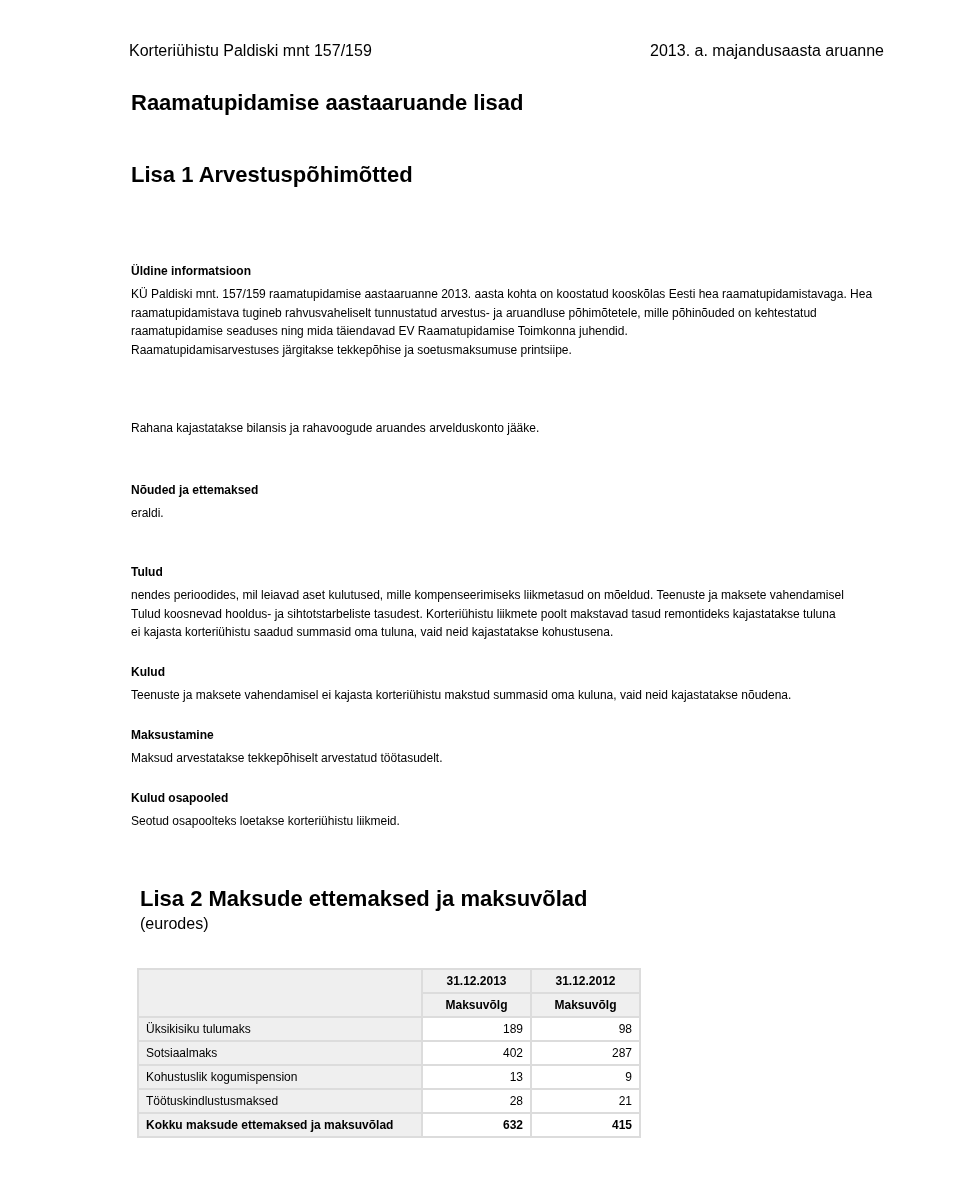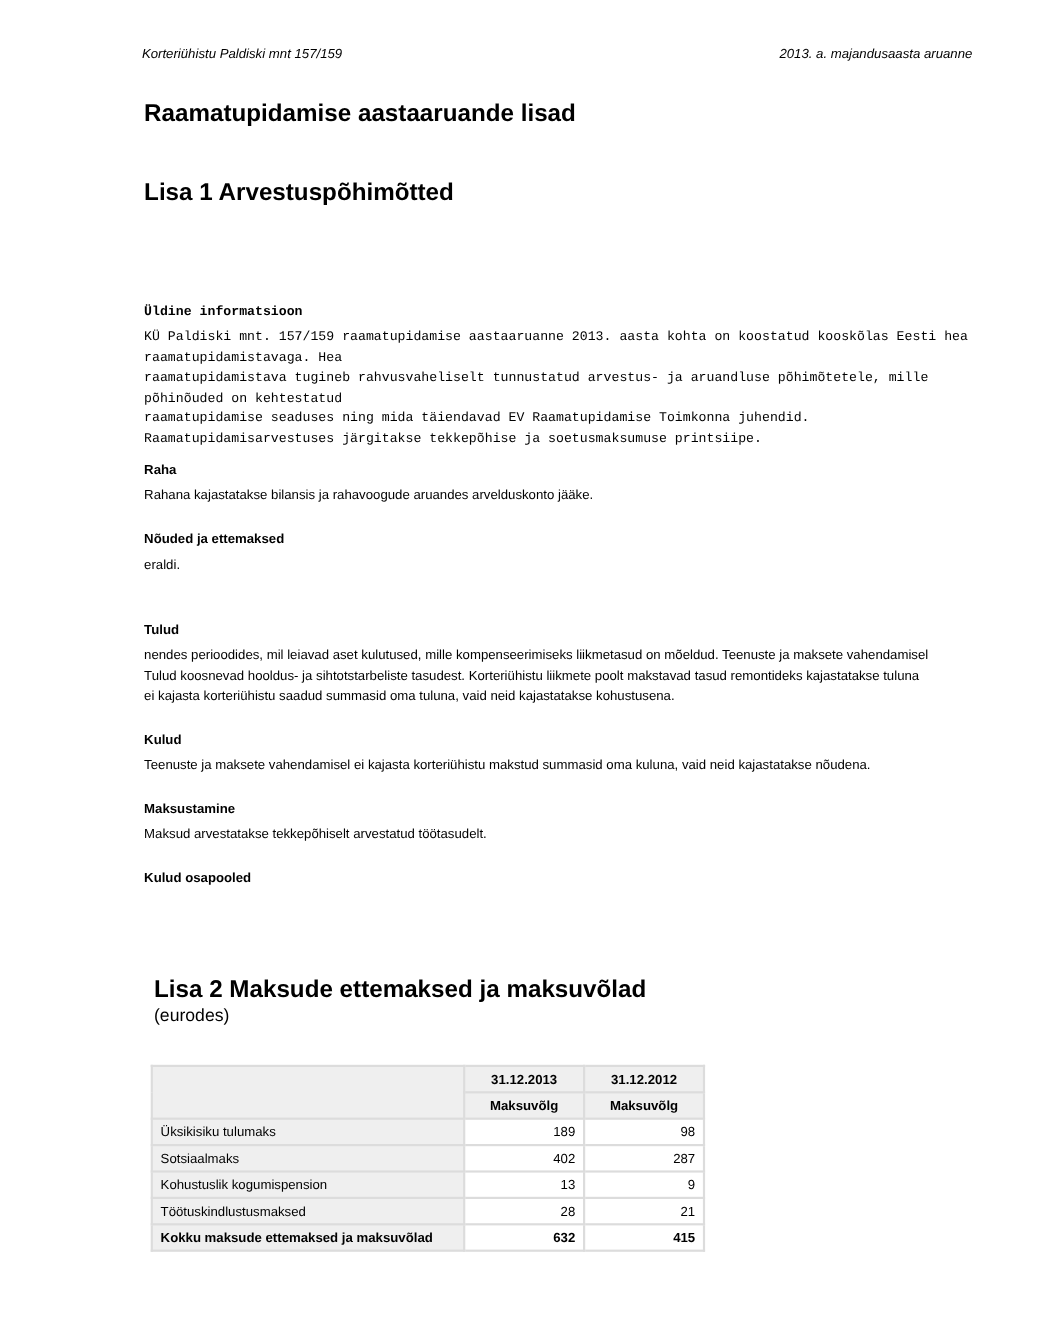--- a/index.html
+++ b/index.html
@@ -1,20 +1,20 @@
 <!DOCTYPE html>
 <html><head>
   <meta charset="utf-8">
   <style>
     html, body { margin: 0; padding: 0; background: #ffffff; }
     body {
       width: 966px; height: 1198px; position: relative; overflow: hidden;
       font-family: "Liberation Sans", sans-serif; color: #000;
     }
-    .hdr { position: absolute; top: 42px; font-size: 12px; font-style: italic; }
+    .hdr { position: absolute; top: 42px; font-size: 16px; }
     .hdr-left { left: 129px; }
     .hdr-right { right: 82px; }
     .h1 { position: absolute; left: 131px; font-weight: bold; font-size: 22px; margin: 0; }
     .section { position: absolute; left: 131px; width: 780px; }
     .sec-title { font-weight: bold; font-size: 12px; margin: 0 0 6px 0; line-height: 16px; }
     .sec-body { font-size: 12px; line-height: 18.5px; margin: 0; }
     .sec-body p { margin: 0; }
     .lisa2-title { position: absolute; left: 140px; top: 886px; font-weight: bold; font-size: 22px; margin: 0; }
     .lisa2-sub { position: absolute; left: 140px; top: 915px; font-size: 16px; }
     table.tax {
@@ -31,32 +31,31 @@
   </style>
 </head>
 <body>
 
 <div class="hdr hdr-left">Korteriühistu Paldiski mnt 157/159</div>
 <div class="hdr hdr-right">2013. a. majandusaasta aruanne</div>
 
 <h1 class="h1" style="top:90px;">Raamatupidamise aastaaruande lisad</h1>
 <h1 class="h1" style="top:162px;">Lisa 1 Arvestuspõhimõtted</h1>
 
-<div class="section" style="top:275px;font-family:Liberation Mono, monospace;">
+<div class="section" style="top:263px;">
   <div class="sec-title">Üldine informatsioon</div>
   <div class="sec-body">
     <p>KÜ Paldiski mnt. 157/159 raamatupidamise aastaaruanne 2013. aasta kohta on koostatud kooskõlas Eesti hea raamatupidamistavaga. Hea</p>
     <p>raamatupidamistava tugineb rahvusvaheliselt tunnustatud arvestus- ja aruandluse põhimõtetele, mille põhinõuded on kehtestatud</p>
     <p>raamatupidamise seaduses ning mida täiendavad EV  Raamatupidamise Toimkonna juhendid.</p>
     <p>Raamatupidamisarvestuses järgitakse tekkepõhise ja soetusmaksumuse printsiipe.</p>
   </div>
 </div>
 
 <div class="section" style="top:419px;">
-  <div class="sec-title">Raha</div>
   <div class="sec-body">
     <p>Rahana kajastatakse bilansis ja rahavoogude aruandes arvelduskonto jääke.</p>
   </div>
 </div>
 
 <div class="section" style="top:482px;">
   <div class="sec-title">Nõuded ja ettemaksed</div>
   <div class="sec-body">
     <p>eraldi.</p>
   </div>
@@ -80,20 +79,23 @@
 
 <div class="section" style="top:727px;">
   <div class="sec-title">Maksustamine</div>
   <div class="sec-body">
     <p>Maksud arvestatakse tekkepõhiselt arvestatud töötasudelt.</p>
   </div>
 </div>
 
 <div class="section" style="top:790px;">
   <div class="sec-title">Kulud osapooled</div>
+  <div class="sec-body">
+    <p>Seotud osapoolteks loetakse korteriühistu liikmeid.</p>
+  </div>
 </div>
 
 <h2 class="lisa2-title">Lisa 2 Maksude ettemaksed ja maksuvõlad</h2>
 <div class="lisa2-sub">(eurodes)</div>
 
 <table class="tax">
   <tbody>
       <tr>
     <th rowspan="2" style="text-align:left;"></th>
     <th>31.12.2013</th>

